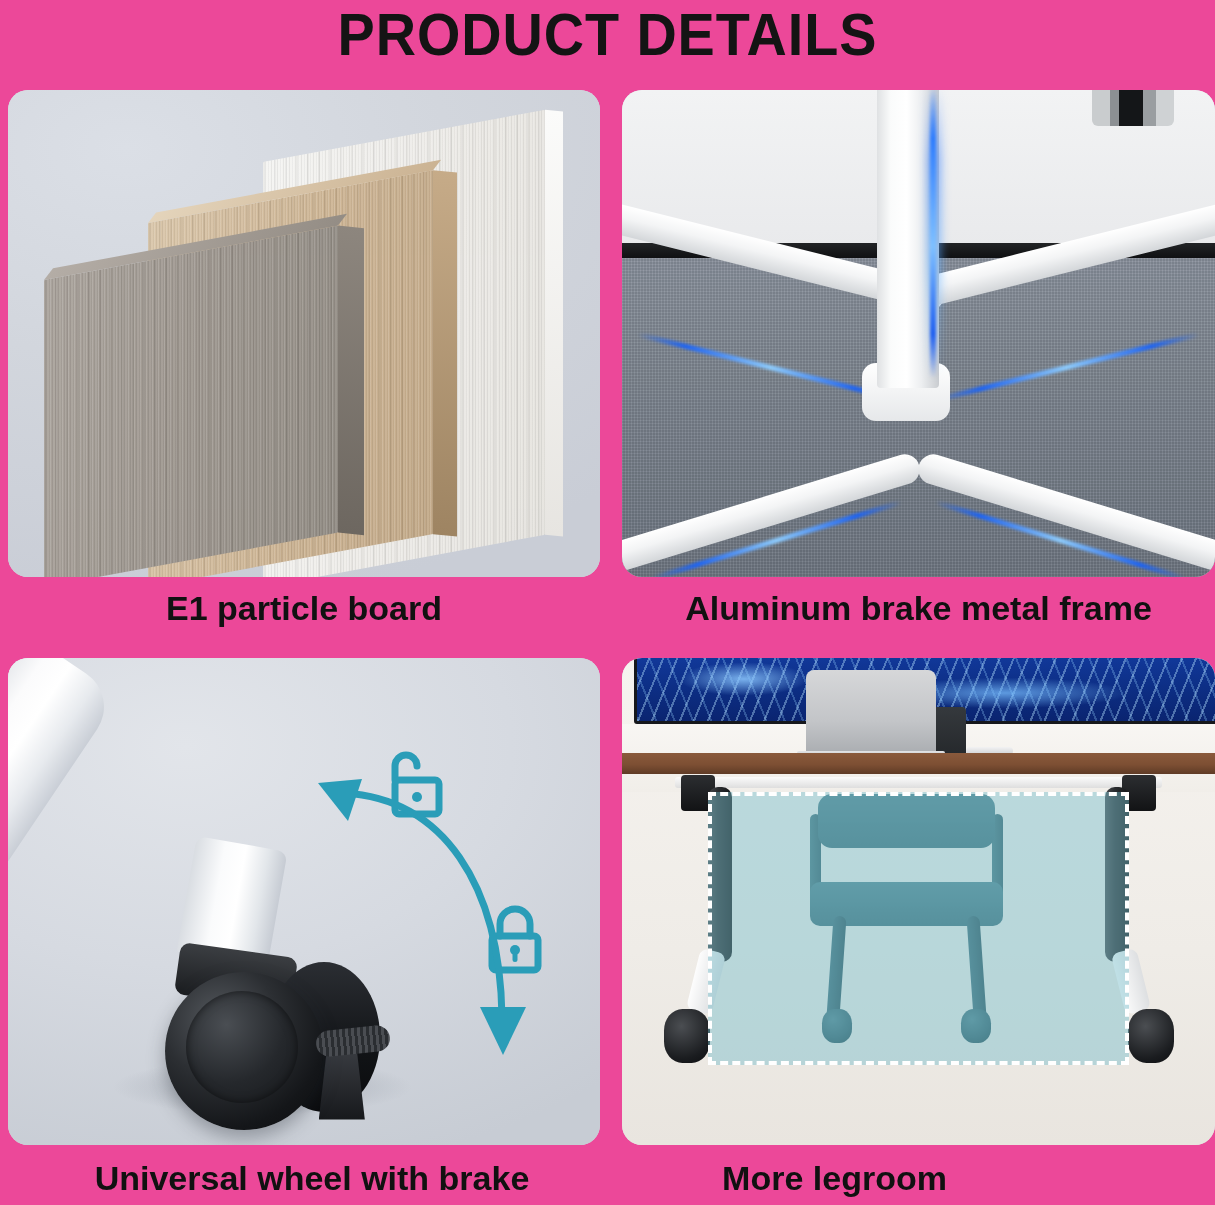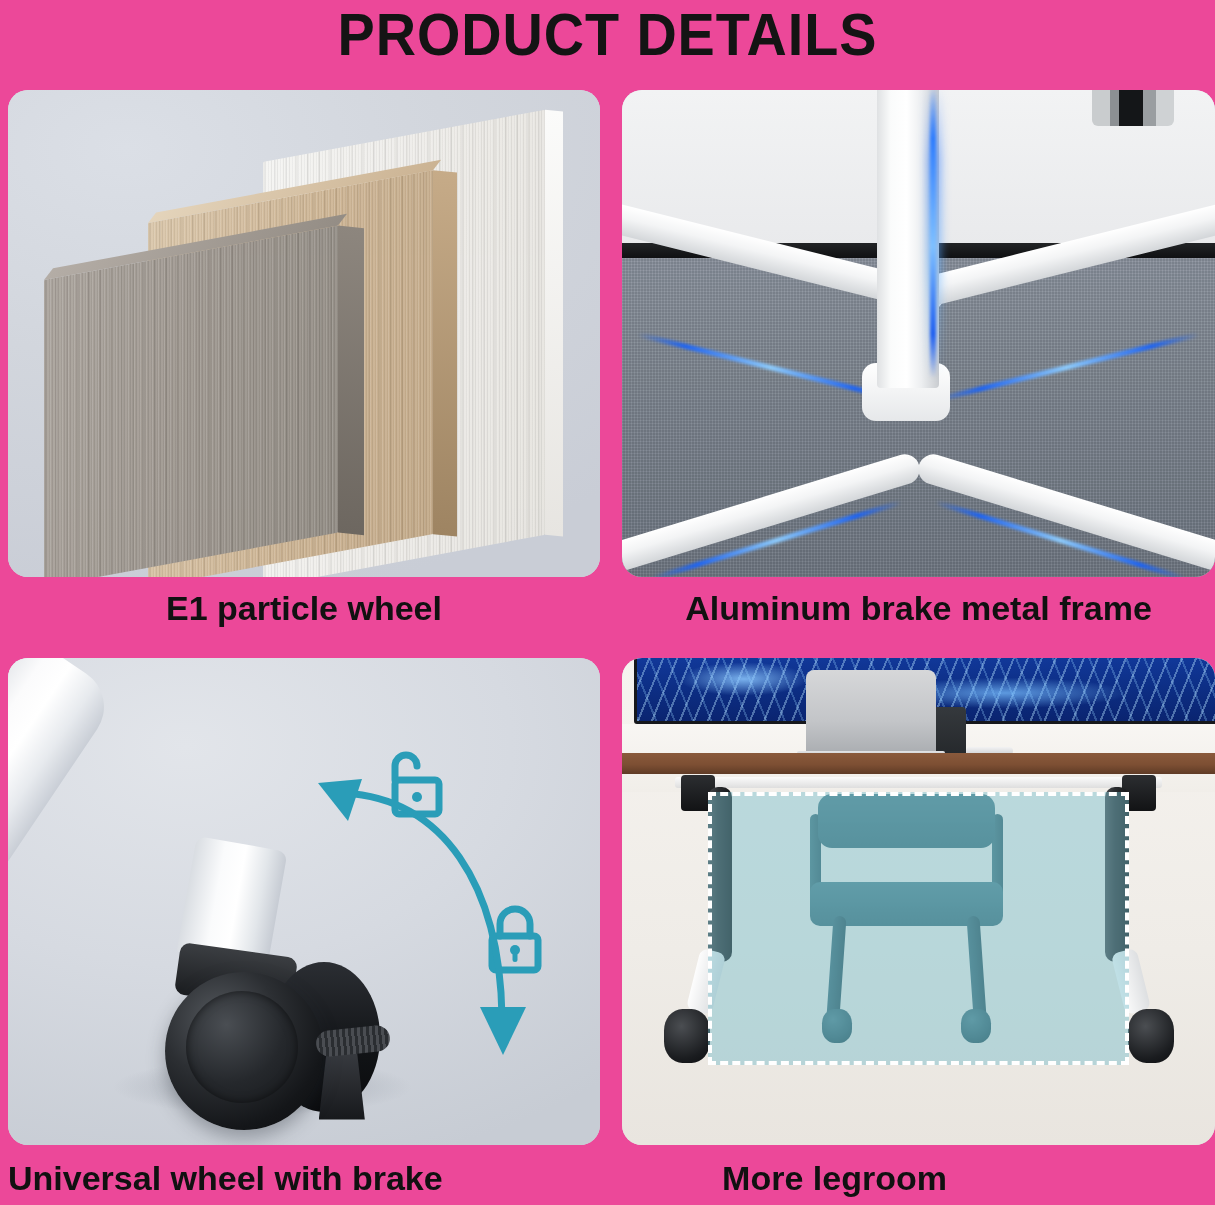--- a/index.html
+++ b/index.html
@@ -46,21 +46,21 @@
   }
 
   
   .card-board  { left: 0;   top: 0;   width: 592px; height: 487px; }
   .card-frame  { left: 614px; top: 0; width: 593px; height: 487px; }
   .card-wheel  { left: 0;   top: 568px; width: 592px; height: 487px; }
   .card-leg    { left: 614px; top: 568px; width: 593px; height: 487px; }
 
   .cap-board { left: 0; top: 498px; width: 592px; text-align: center; }
   .cap-frame { left: 614px; top: 498px; width: 593px; text-align: center; }
-  .cap-wheel { left: 0; top: 1068px; width: 592px; }
+  .cap-wheel { left: 8px; top: 1068px; width: 592px; text-align: center; }
   .cap-leg   { left: 614px; top: 1068px; width: 593px; text-align: center;
                padding-right: 168px; }
 
   
   .board-bg {
     position: absolute; inset: 0;
     background:
       radial-gradient(120% 95% at 20% 12%, #dbdfe6 0%, #d2d6dd 45%, #c9cdd6 100%);
   }
   .board {
@@ -285,21 +285,21 @@
 
         <div class="board b-gray">
           <div class="face">
               <div class="grain"></div>
             </div>
           <div class="top-edge"></div>
           <div class="edge"></div>
         </div>
       </div>
     </div>
-    <div class="caption cap-board">E1 particle wheel</div>
+    <div class="caption cap-board">E1 particle board</div>
 
     <div class="card card-frame">
       <div class="photo">
         <div class="frame-wall">
           <div class="knob"></div>
         </div>
         <div class="frame-base"></div>
         <div class="frame-floor"></div>
 
         <div class="glowline g1"></div>

